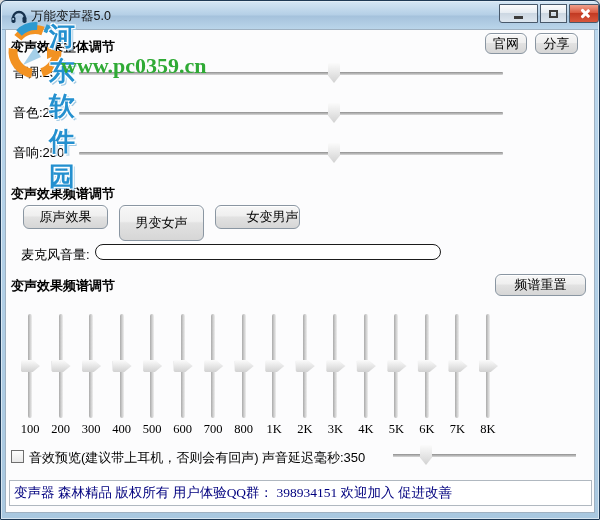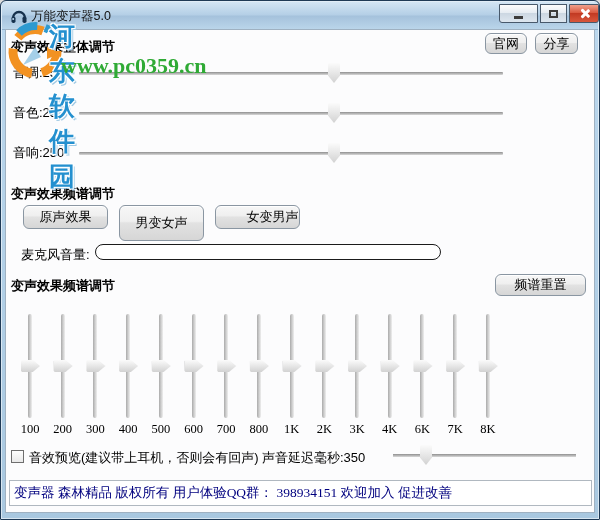--- a/index.html
+++ b/index.html
@@ -212,20 +212,25 @@
         <div class="band-label">3K</div>
       </div>
         <div class="band">
         <div class="vtrack"></div>
         <div class="vthumb"></div>
         <div class="band-label">4K</div>
       </div>
         <div class="band">
         <div class="vtrack"></div>
         <div class="vthumb"></div>
+        <div class="band-label">5K</div>
+      </div>
+        <div class="band">
+        <div class="vtrack"></div>
+        <div class="vthumb"></div>
         <div class="band-label">6K</div>
       </div>
         <div class="band">
         <div class="vtrack"></div>
         <div class="vthumb"></div>
         <div class="band-label">7K</div>
       </div>
         <div class="band">
         <div class="vtrack"></div>
         <div class="vthumb"></div>

